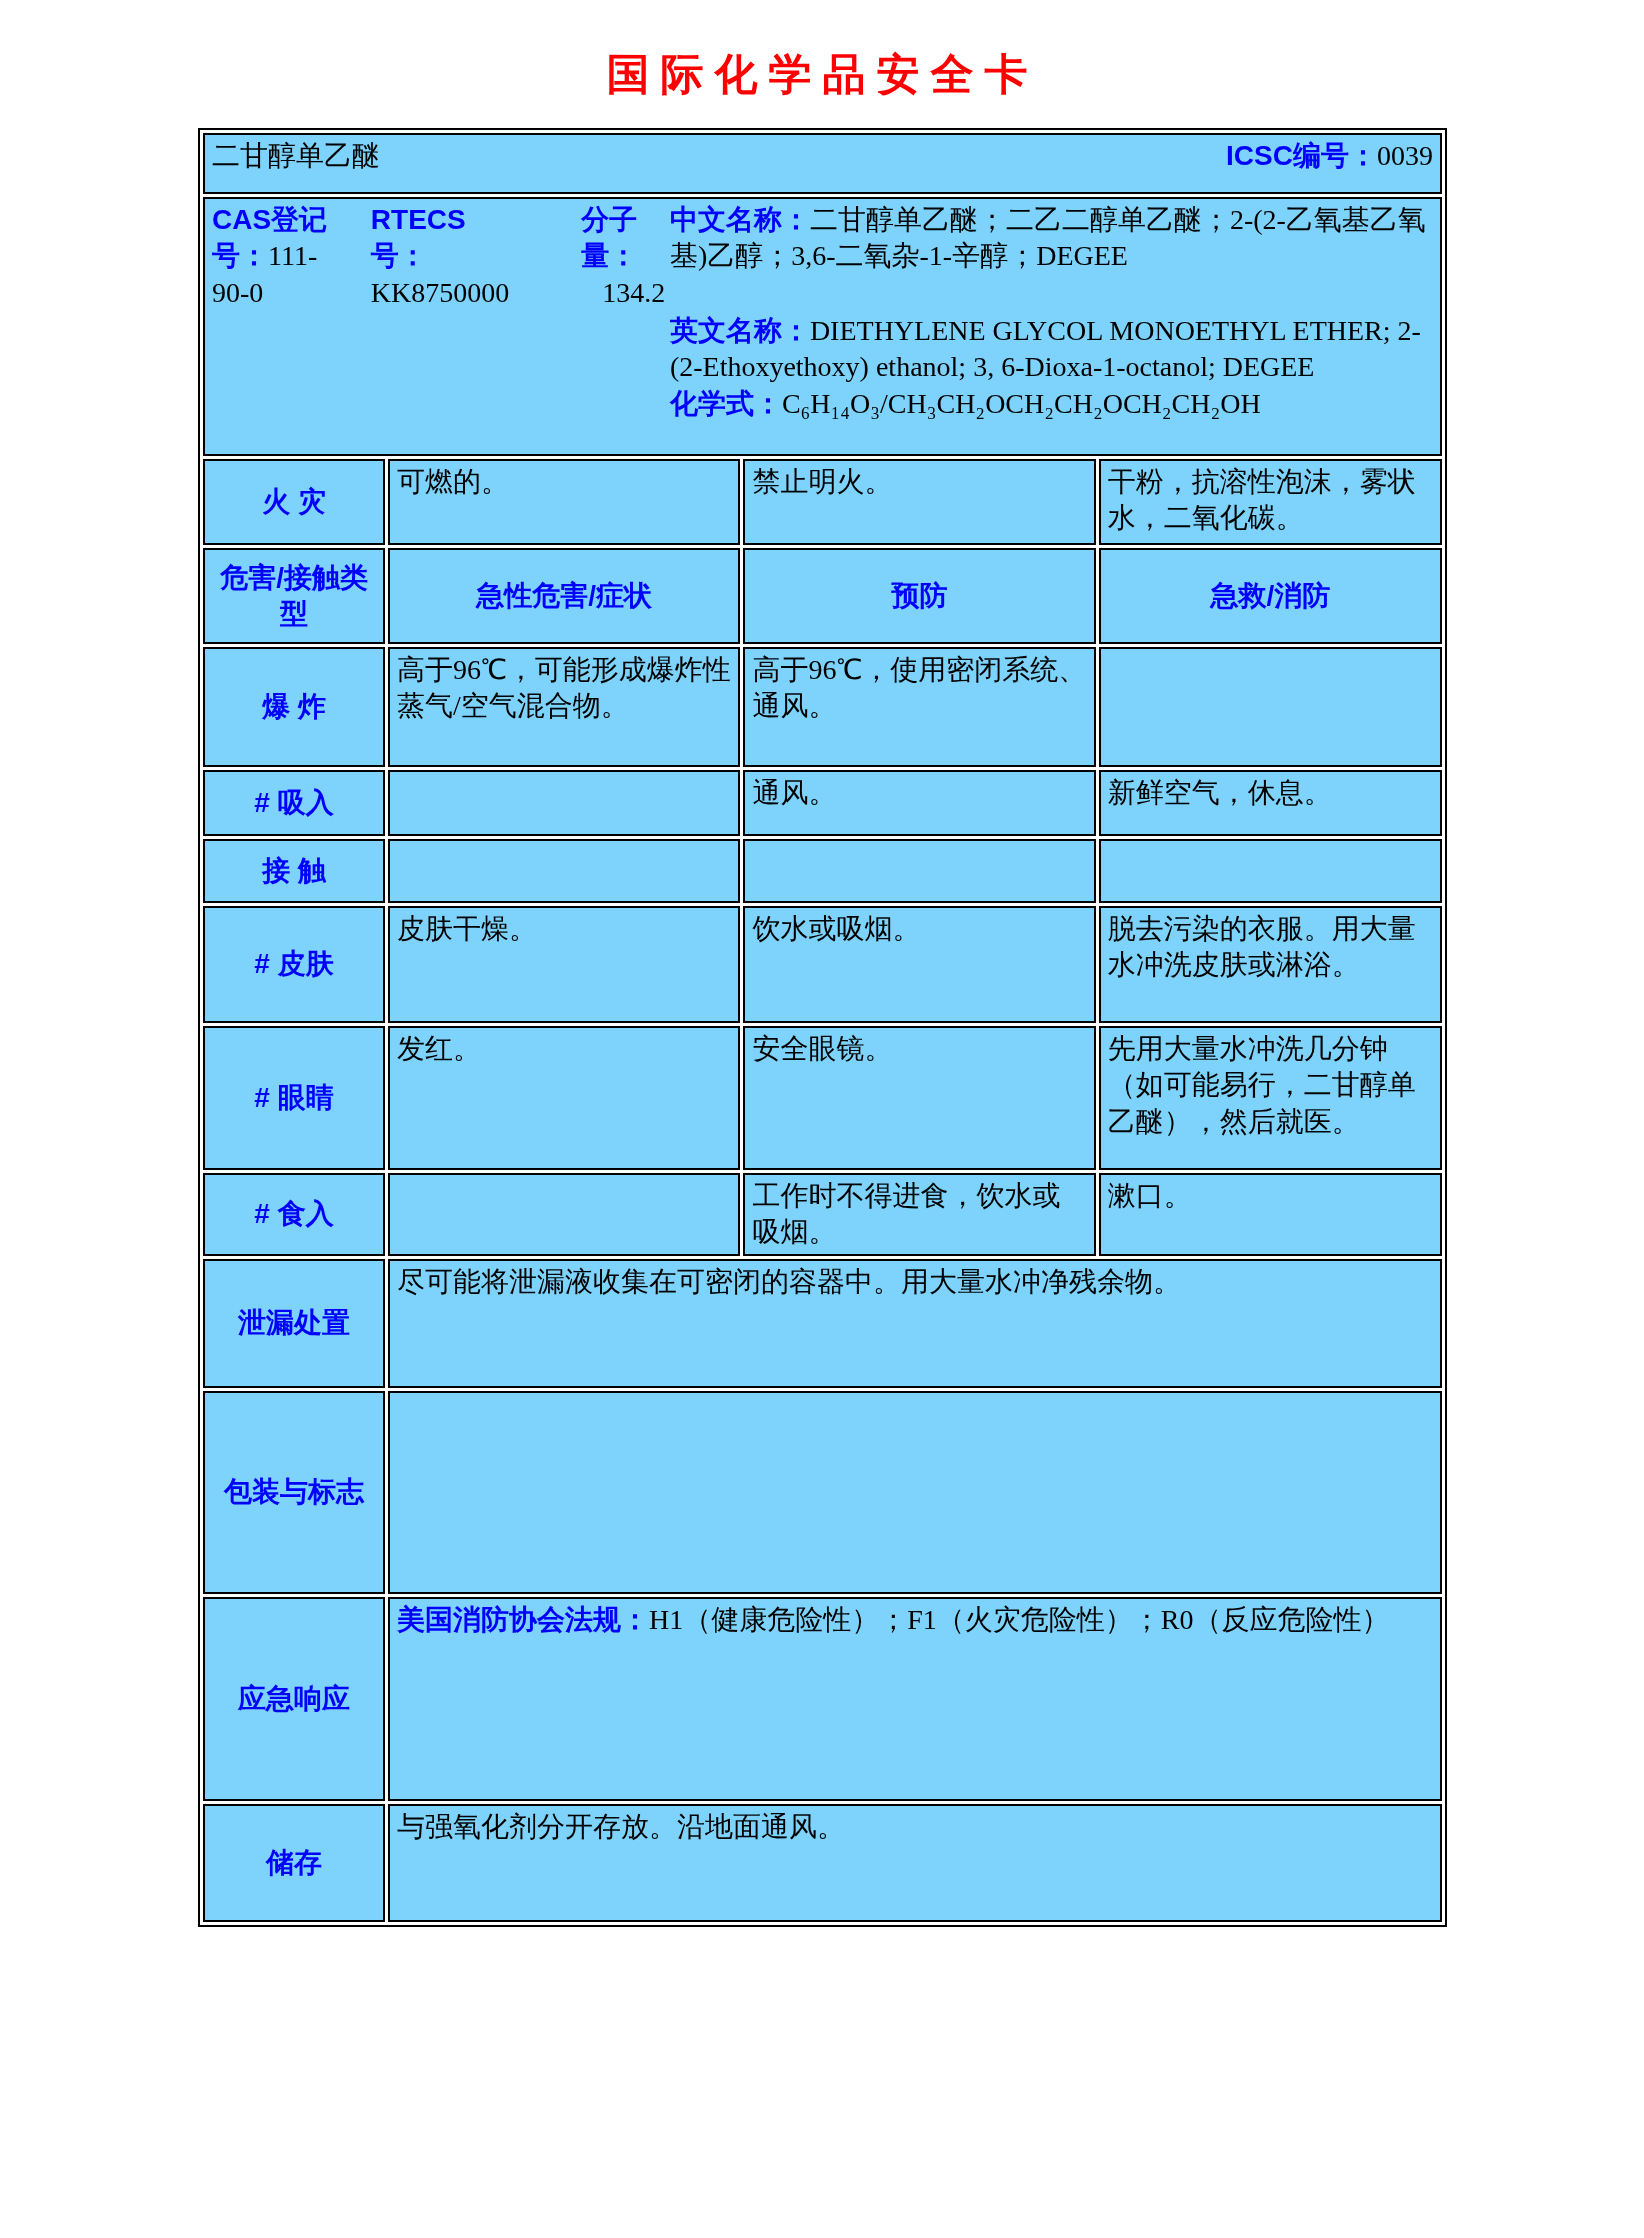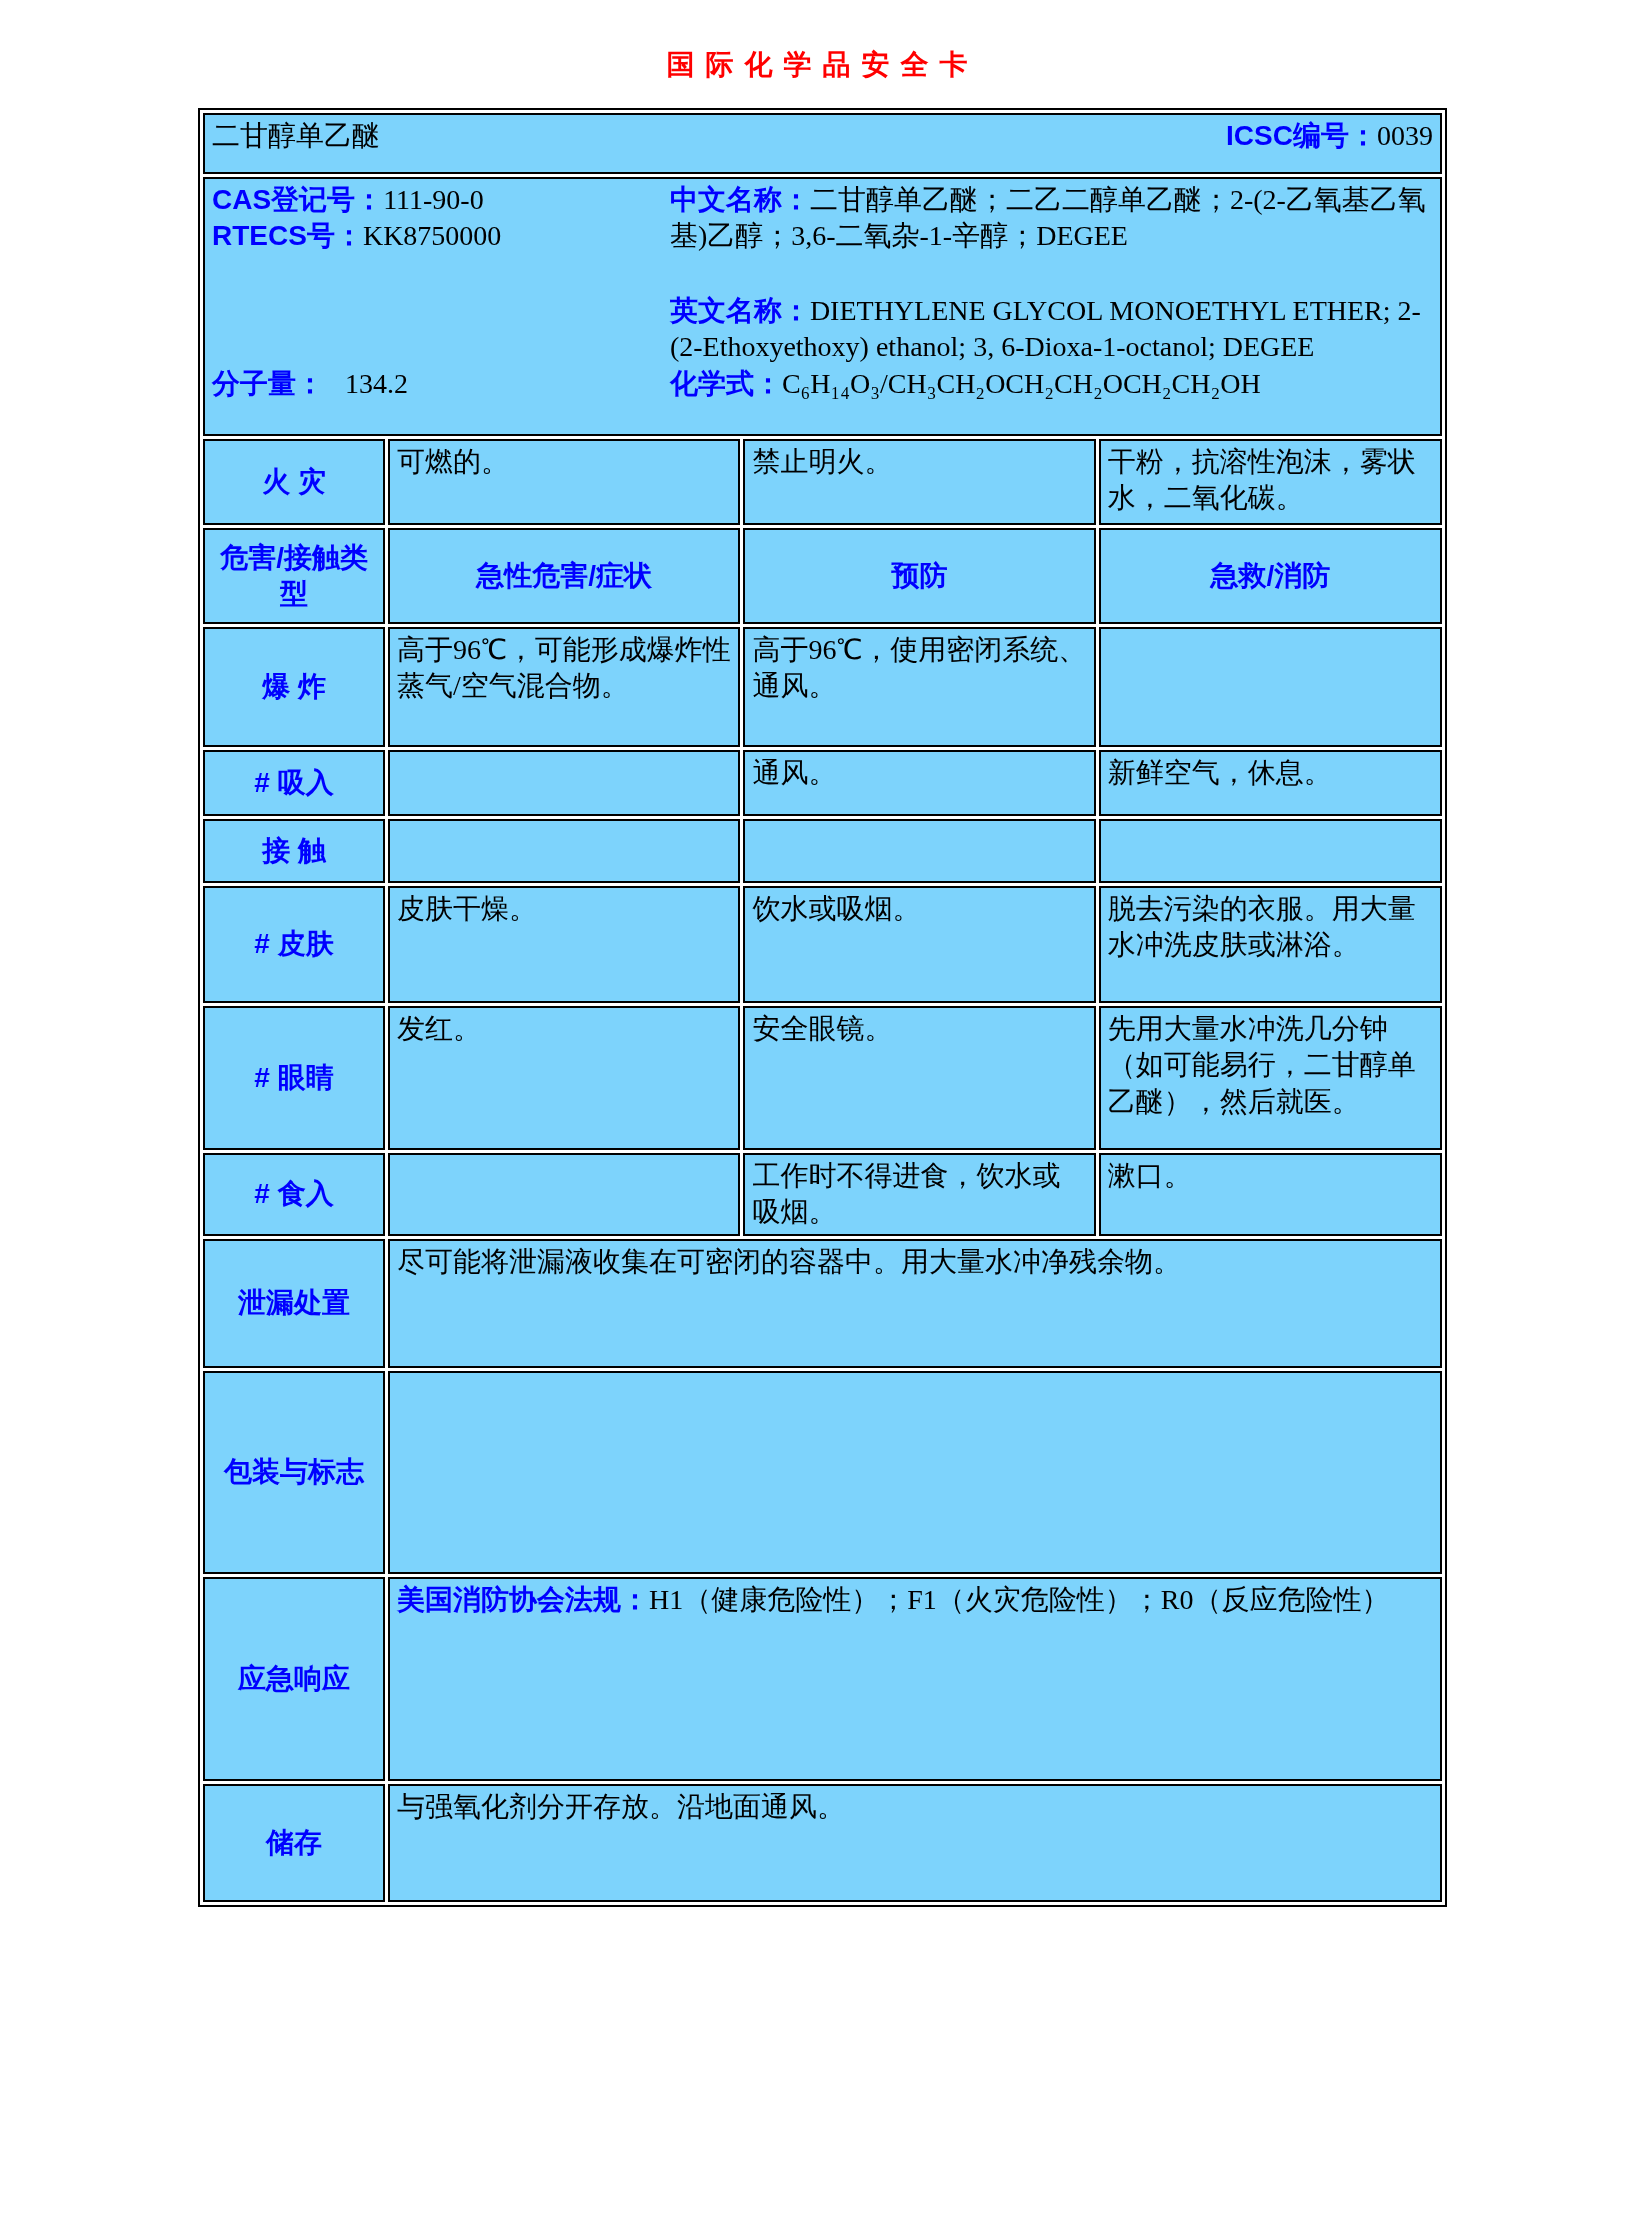--- a/index.html
+++ b/index.html
@@ -13,21 +13,21 @@
     overflow: hidden;
     font-family: "Liberation Serif", serif;
     color: #000000;
   }
   .doc-title {
     margin: 46px 0 24px 0;
     text-align: center;
     color: #FF0000;
     font-family: "Liberation Sans", sans-serif;
     font-weight: bold;
-    font-size: 28px;
+    font-size: 43px;
     letter-spacing: 11px;
   }
   table.card {
     width: 1249px;
     margin: 0 auto;
     border: 2.8px solid #000000;
     border-collapse: separate;
     border-spacing: 3.5px;
     table-layout: fixed;
   }
@@ -70,21 +70,22 @@
     align-items: center;
     height: 100%;
   }
   .id-grid {
     display: flex;
     height: 100%;
   }
   .id-left {
     width: 37.5%;
     display: flex;
-    flex-direction: column;
+    flex-direction: row;
+    gap: 36px;
   }
   .id-left .spacer { flex: 1; }
   .id-right { flex: 1; }
   .id-right p { margin: 0; }
   .id-right p.gap { height: 38px; }
   .mw-value { margin-left: 21px; }
 </style>
 </head>
 <body>
 

